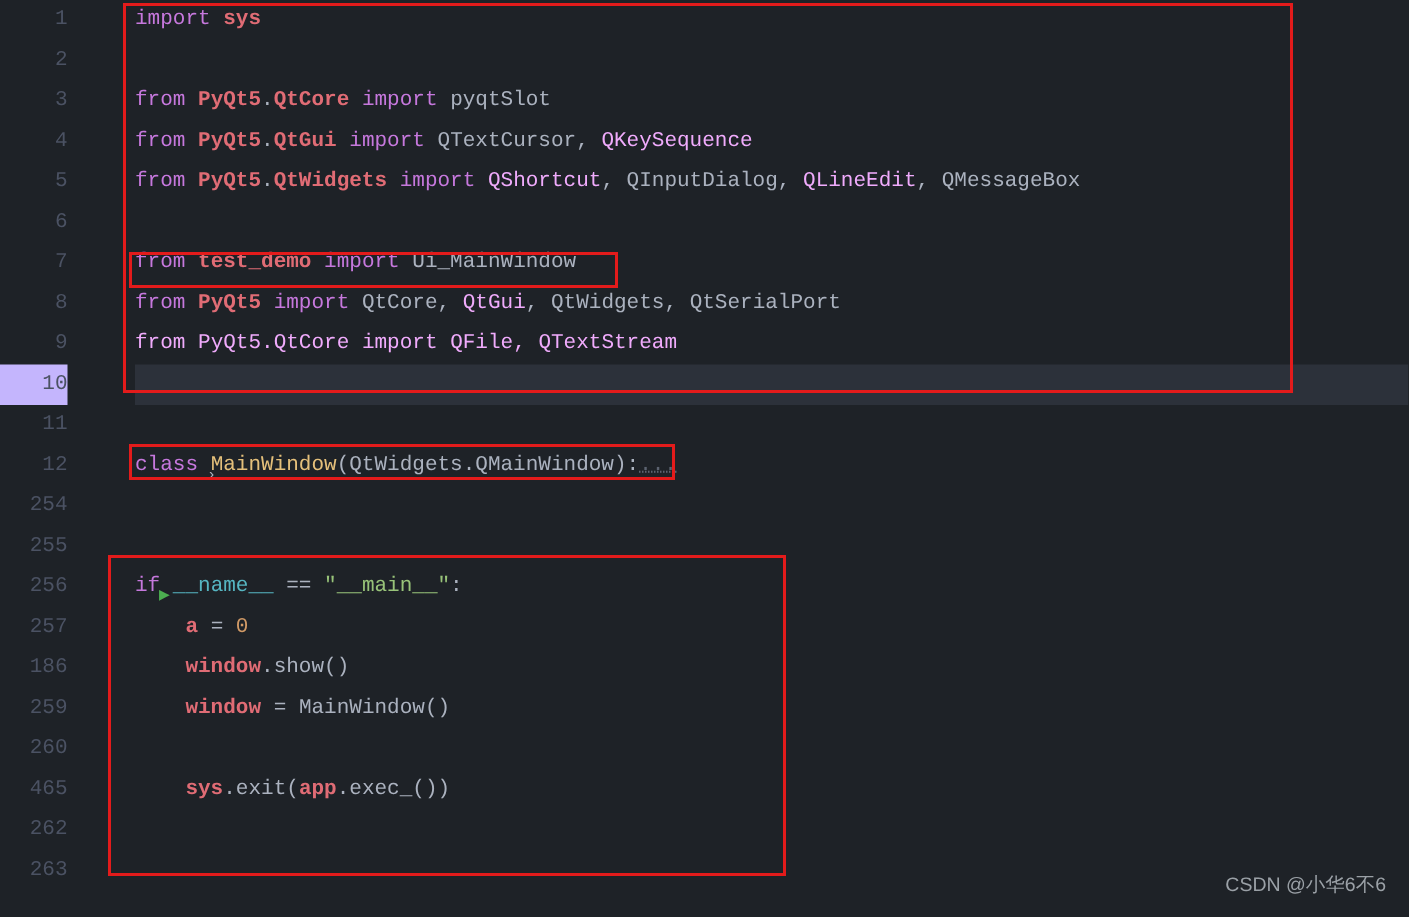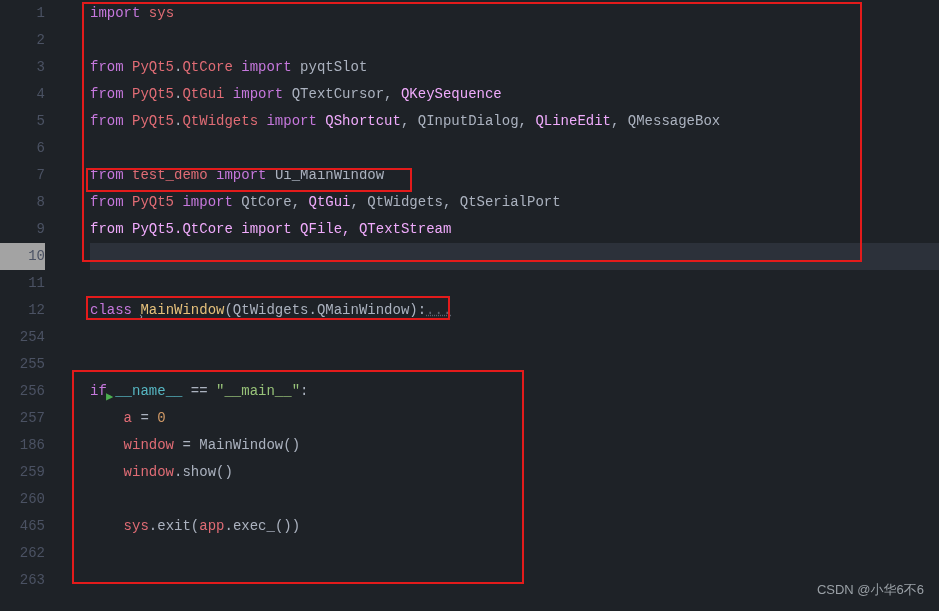--- a/index.html
+++ b/index.html
@@ -32,30 +32,30 @@
       color: #4caf50;
       font-size: 12px;
     }
     .collapse-chevron {
       position: absolute;
       left: 78px;
       color: #abb2bf;
       font-size: 10px;
     }
     .ln { height: 27px; }
-    .ln.current { background: #a3a3a3; }
+    .ln.current { background: #c4b5fd; }
     .code {
       flex: 1;
       position: relative;
       padding-left: 30px;
     }
     .code .line { height: 27px; white-space: pre; }
     .code .line.current { background: #2c313a; }
     .kw { color: #c678dd; }
-    .id { color: #e06c75; }
+    .id { color: #e06c75; font-weight: bold; }
     .cls { color: #e5c07b; }
     .fn { color: #abb2bf; }
     .sep { color: #abb2bf; }
     .num { color: #d19a66; }
     .str { color: #98c379; }
     .dun { color: #56b6c2; }
     .dim { color: #f0abfc; }
     .fold { color: #5c6370; text-decoration: underline dotted #5c6370; }
     .box {
       position: absolute;
@@ -113,22 +113,22 @@
     <div class="line"><span class="kw">from</span><span> </span><span class="id">test_demo</span><span> </span><span class="kw">import</span><span> </span><span class="fn">Ui_MainWindow</span></div>
     <div class="line"><span class="kw">from</span><span> </span><span class="id">PyQt5</span><span> </span><span class="kw">import</span><span> </span><span class="fn">QtCore</span><span class="sep">, </span><span class="dim">QtGui</span><span class="sep">, </span><span class="fn">QtWidgets</span><span class="sep">, </span><span class="fn">QtSerialPort</span></div>
     <div class="line"><span class="dim"><span>from</span><span> </span><span>PyQt5</span><span>.</span><span>QtCore</span><span> </span><span>import</span><span> </span><span>QFile</span><span>, </span><span>QTextStream</span></span></div>
     <div class="line current"></div>
     <div class="line"></div>
     <div class="line"><span class="kw">class</span><span> </span><span class="cls">MainWindow</span><span class="sep">(</span><span class="fn">QtWidgets</span><span class="sep">.</span><span class="fn">QMainWindow</span><span class="sep">)</span><span class="sep">:</span><span class="fold">...</span></div>
     <div class="line"></div>
     <div class="line"></div>
     <div class="line"><span class="kw">if</span><span> </span><span class="dun">__name__</span><span class="sep"> == </span><span class="str">"__main__"</span><span class="sep">:</span></div>
     <div class="line">    <span class="id">a</span><span class="sep"> = </span><span class="num">0</span></div>
+    <div class="line">    <span class="id">window</span><span class="sep">.</span><span class="fn">show</span><span class="sep">(</span><span class="sep">)</span></div>
     <div class="line">    <span class="id">window</span><span class="sep"> = </span><span class="fn">MainWindow</span><span class="sep">(</span><span class="sep">)</span></div>
-    <div class="line">    <span class="id">window</span><span class="sep">.</span><span class="fn">show</span><span class="sep">(</span><span class="sep">)</span></div>
     <div class="line"></div>
     <div class="line">    <span class="id">sys</span><span class="sep">.</span><span class="fn">exit</span><span class="sep">(</span><span class="id">app</span><span class="sep">.</span><span class="fn">exec_</span><span class="sep">(</span><span class="sep">)</span><span class="sep">)</span></div>
     <div class="line"></div>
   </div>
 </div>
 
 <div class="box" style="left:82px; top:2px; width:780px; height:260px;"></div>
 <div class="box" style="left:86px; top:168px; width:326px; height:24px;"></div>
 <div class="box" style="left:86px; top:296px; width:364px; height:24px;"></div>
 <div class="box" style="left:72px; top:370px; width:452px; height:214px;"></div>

